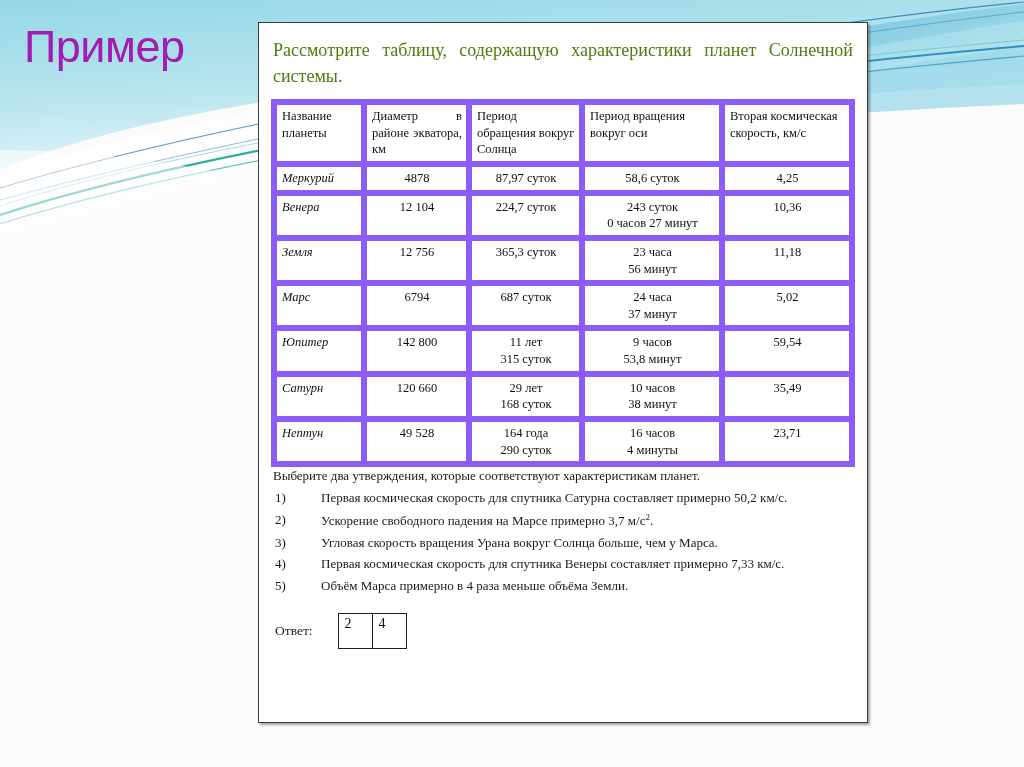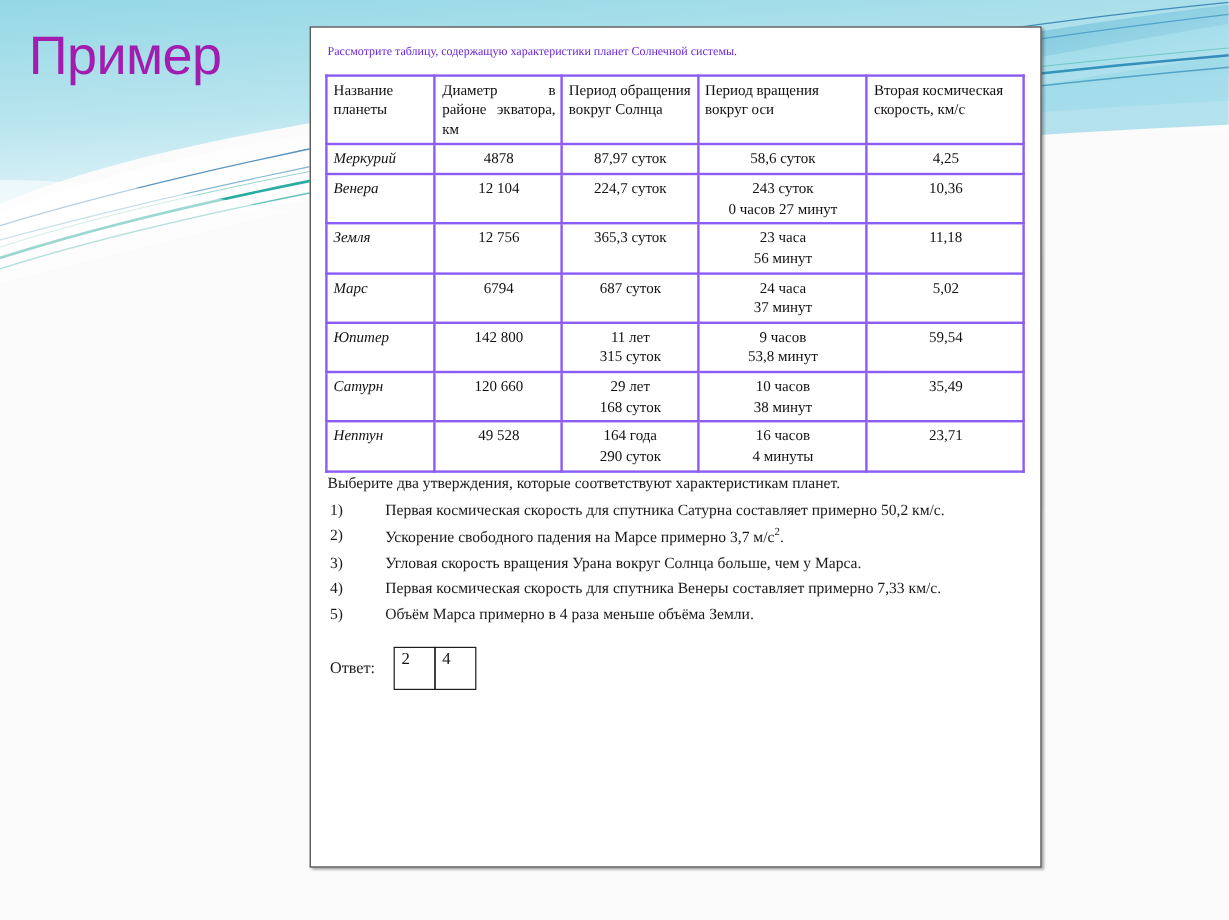--- a/index.html
+++ b/index.html
@@ -31,37 +31,37 @@
     width:610px;height:701px;
     background:#ffffff;
     border:1px solid #3a3a3a;
     box-shadow:2px 2px 2px rgba(60,60,60,.45);
     z-index:4;
     box-sizing:border-box;
     padding:14px 12px 10px 12px;
   }
 
   .intro{
-    font-size:10px;line-height:1.45;
-    color:#6d28d9;
+    font-size:18px;line-height:1.45;
+    color:#4d7c0f;
     text-align:justify;
     margin:0 0 10px 0;
     padding:0 2px;
   }
 
   
   table.planets{
     border-collapse:collapse;
     width:583px;
     margin:0 0 0 0;
     table-layout:fixed;
   }
   table.planets th,
   table.planets td{
-    border:2px solid #8b5cf6;
+    border:6px solid #8b5cf6;
     font-size:12.5px;
     line-height:1.33;
     color:#111;
     font-weight:normal;
     vertical-align:top;
     padding:3px 4px 3px 5px;
   }
   table.planets th{
     text-align:left;
     vertical-align:top;
@@ -101,21 +101,21 @@
     font-size:13px;
   }
   ol.stmts li .txt{display:block;}
   ol.stmts li.just .txt{text-align:justify;}
   sup{font-size:9px;vertical-align:super;}
 
   
   .answer{
     margin-top:18px;
     padding-left:4px;
-    display:flex;align-items:center;gap:15px;
+    display:flex;align-items:center;gap:25px;
   }
   .answer .lab{font-size:13.5px;color:#1a1a1a;}
   .answer .boxes{display:flex;}
   .answer .cell{
     width:35px;height:36px;
     border:1px solid #1d1d1d;
     margin-left:-1px;
     font-size:14px;color:#111;
     display:flex;align-items:flex-start;justify-content:flex-start;
     padding:2px 0 0 6px;

